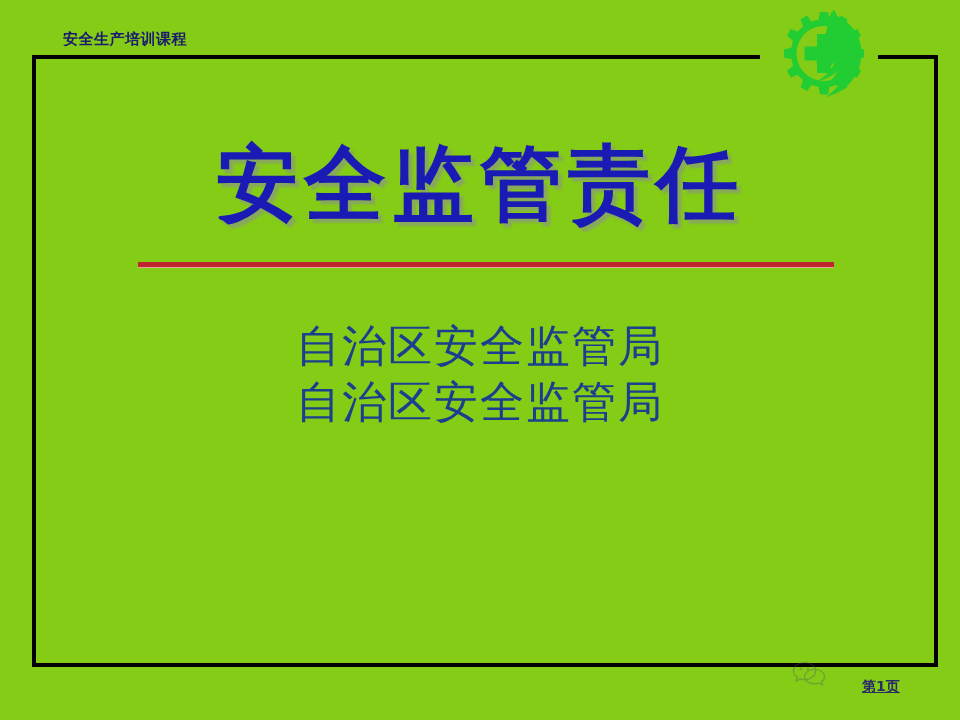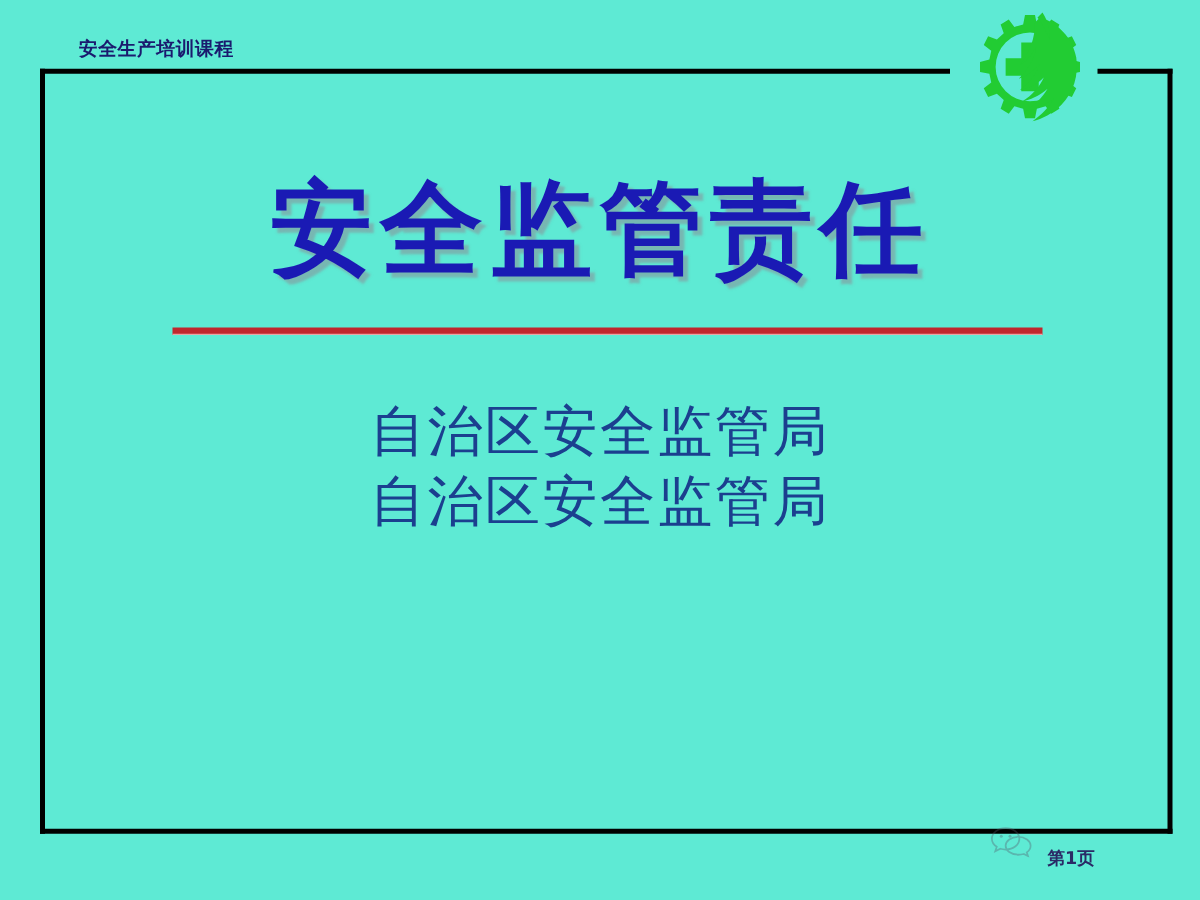--- a/index.html
+++ b/index.html
@@ -13,21 +13,21 @@
     position: relative;
     overflow: hidden;
     font-family: "Liberation Sans", "DejaVu Sans", sans-serif;
   }
 
   .slide {
     position: absolute;
     left: 0; top: 0;
     width: 960px;
     height: 720px;
-    background: #5eead4;
+    background: #84cc16;
   }
 
   
   .header-label {
     position: absolute;
     left: 63px;
     top: 30px;
     font-family: "DejaVu Sans", "Liberation Sans", sans-serif;
     font-size: 15px;
     font-weight: bold;
@@ -153,27 +153,28 @@
     font-size: 17px;
     font-weight: bold;
     color: #141452;
     letter-spacing: 0.5px;
     white-space: nowrap;
   }
 
   
   .page-number {
     position: absolute;
-    left: 838px;
+    left: 862px;
     top: 678px;
     font-family: "DejaVu Sans", "Liberation Sans", sans-serif;
     font-size: 14px;
     font-weight: bold;
     color: #2a2a66;
     white-space: nowrap;
+    text-decoration: underline;
   }
 
   
   .watermark {
     position: absolute;
     left: 792px;
     top: 660px;
     display: flex;
     align-items: center;
     gap: 6px;

